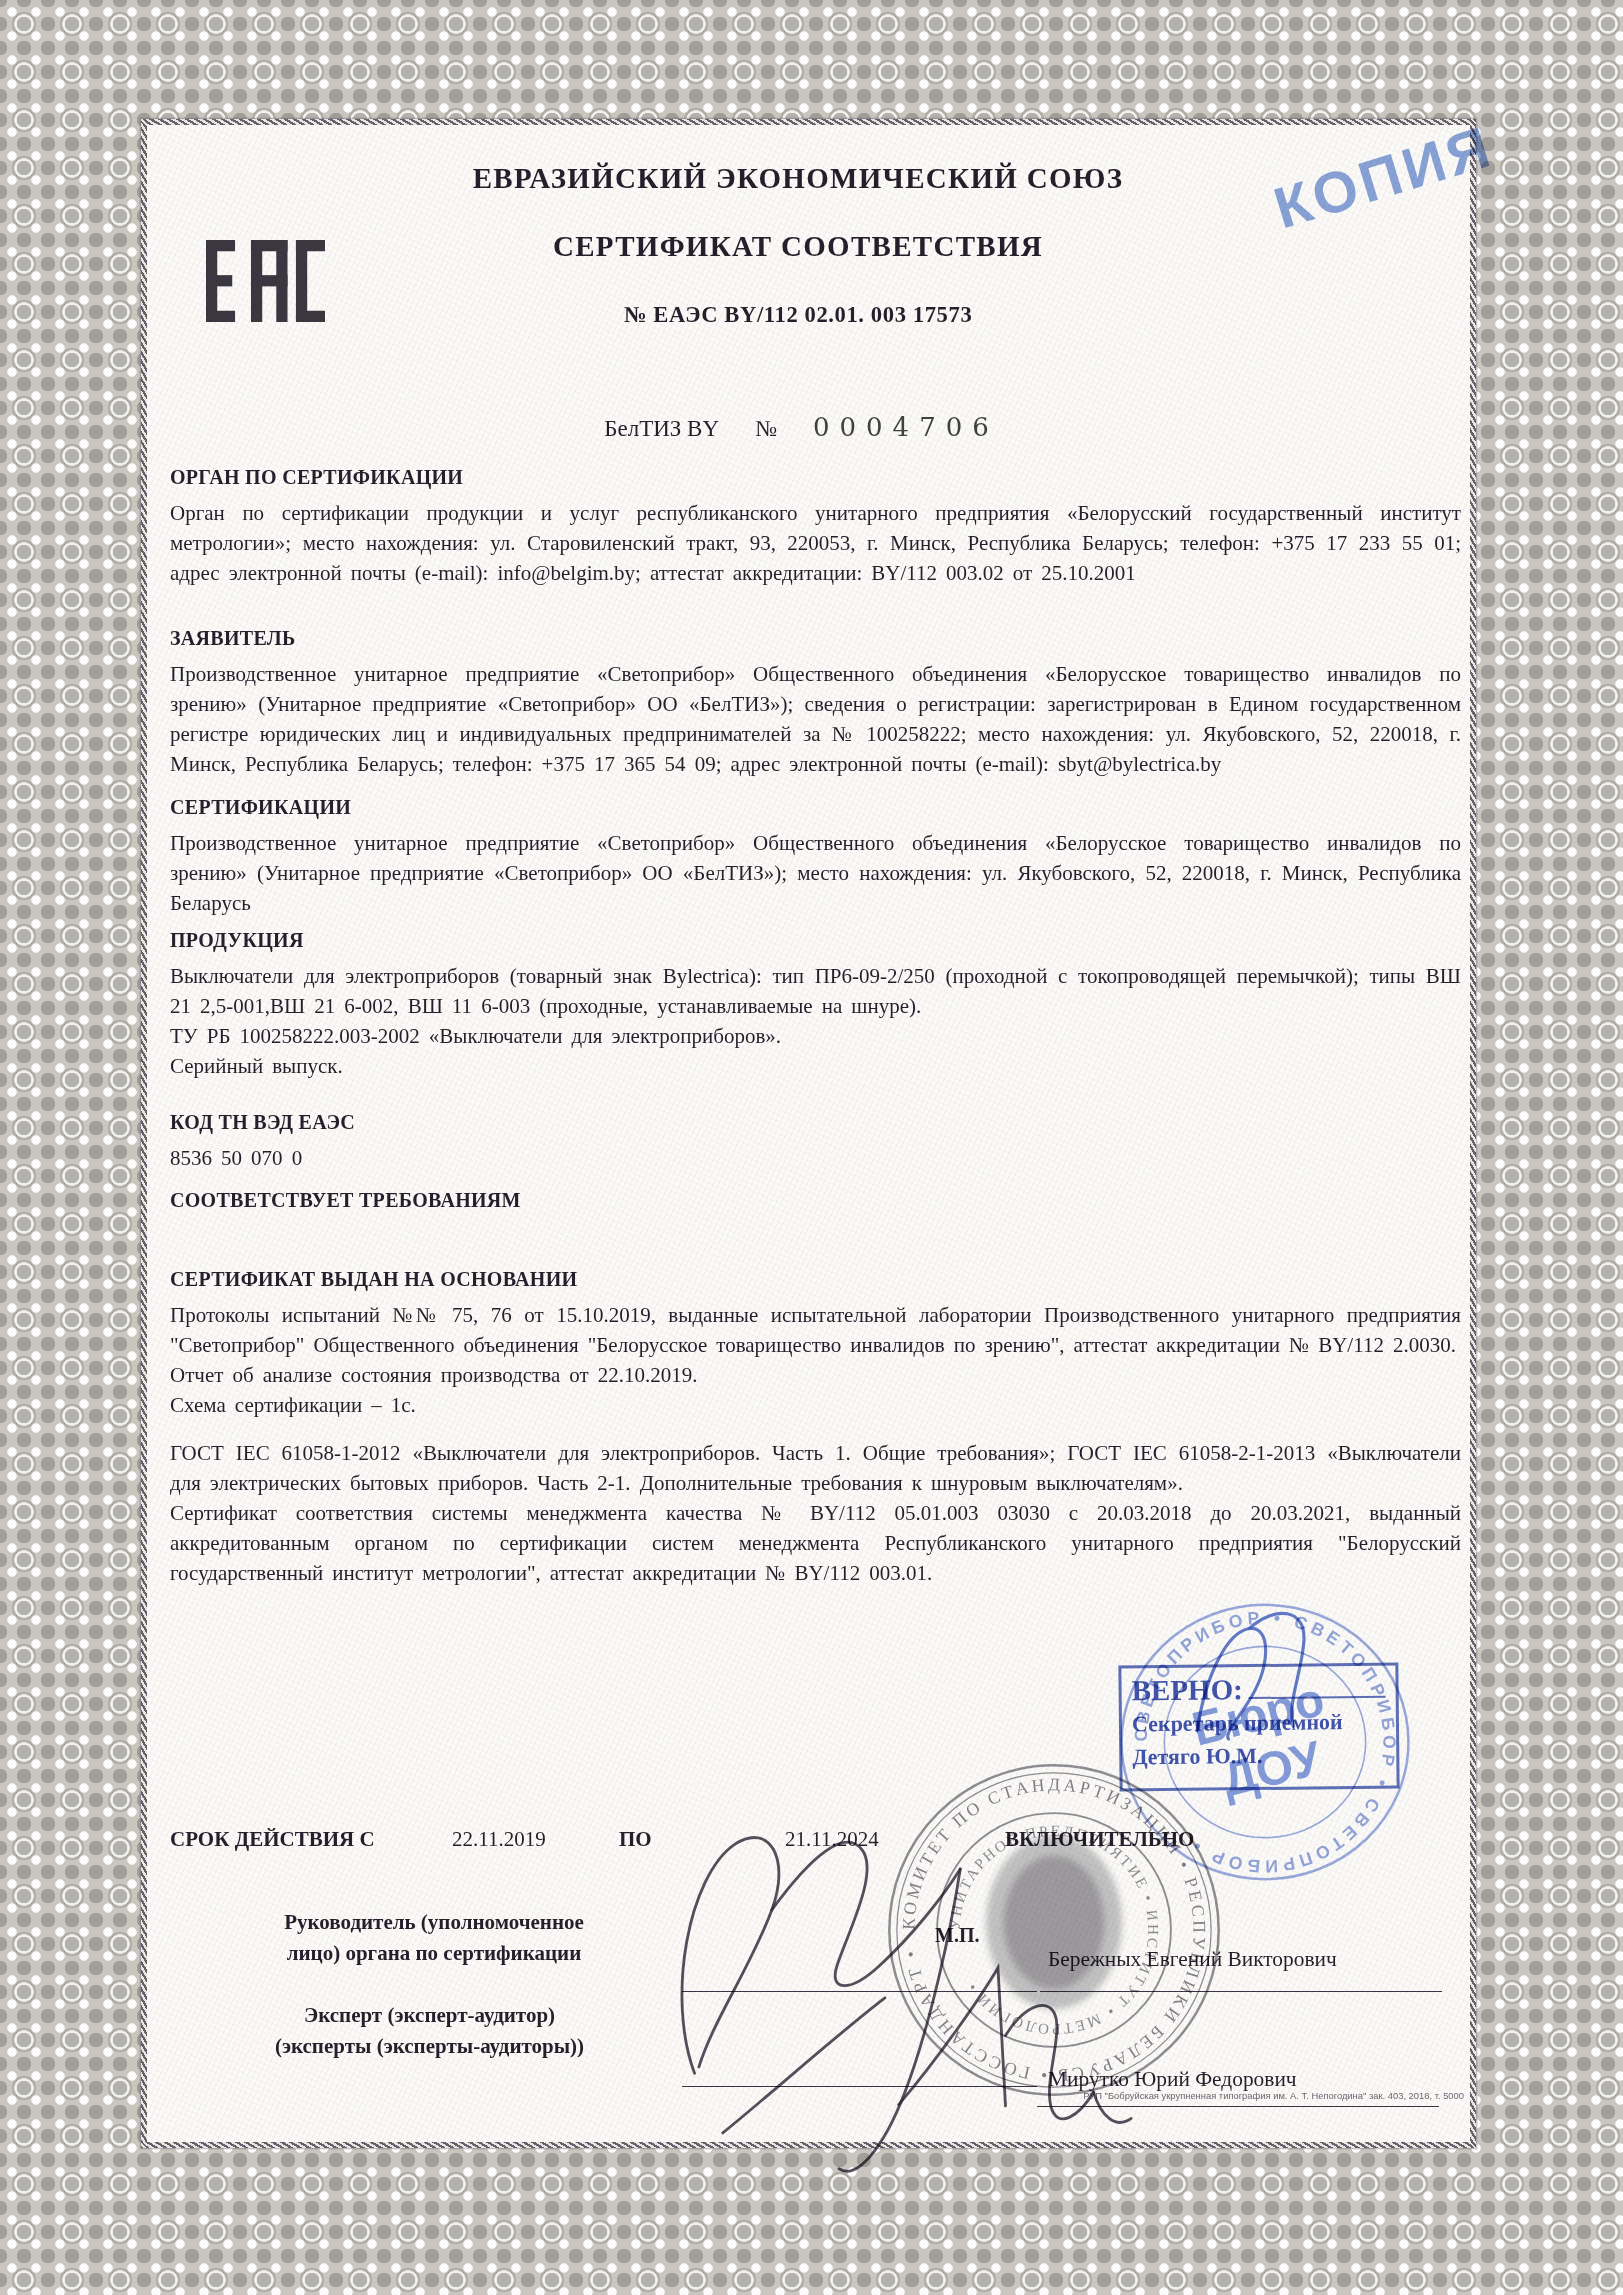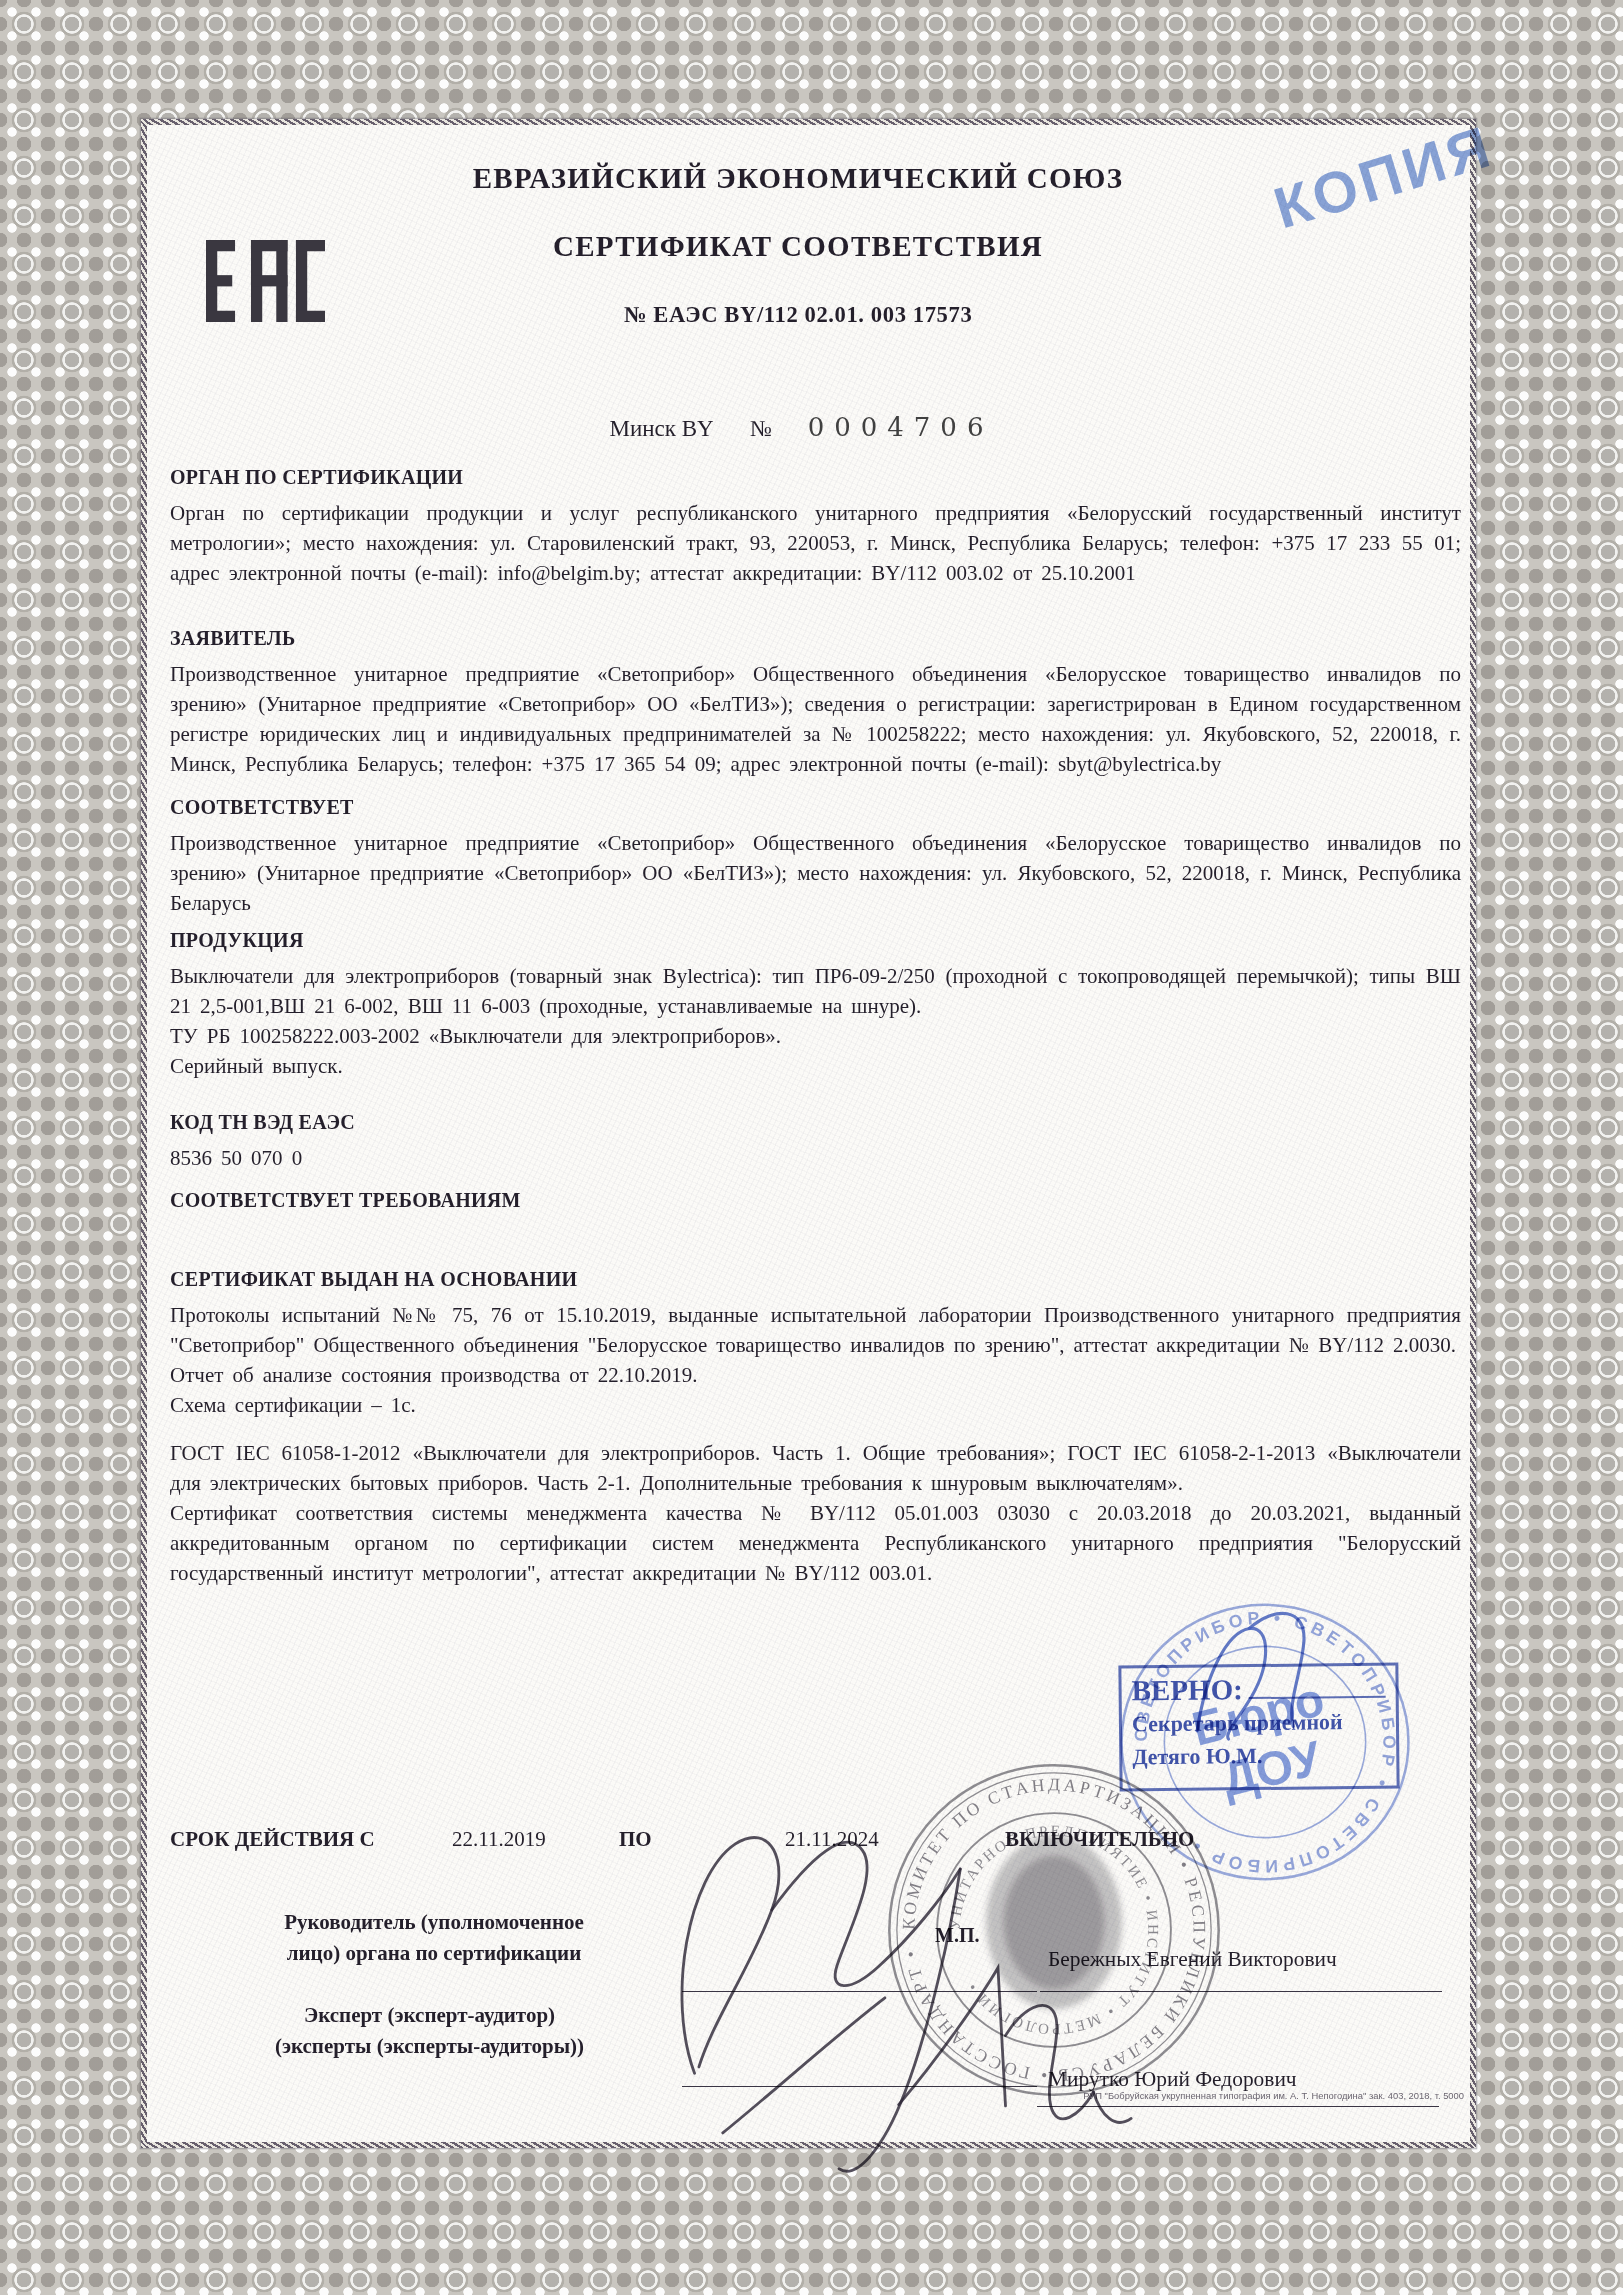--- a/index.html
+++ b/index.html
@@ -78,35 +78,35 @@
     </g>
   </svg>
 
   <div class="abs ctr t1" style="left:352px;top:162px;width:892px;">ЕВРАЗИЙСКИЙ ЭКОНОМИЧЕСКИЙ СОЮЗ</div>
   <div class="abs ctr t2" style="left:352px;top:230px;width:892px;">СЕРТИФИКАТ СООТВЕТСТВИЯ</div>
   <div class="abs ctr t3" style="left:352px;top:302px;width:892px;">№ ЕАЭС BY/112 02.01. 003 17573</div>
 
   <div class="kopiya">КОПИЯ</div>
 
   <div class="abs series-row" style="left:440px;top:412px;width:723px;">
-    <span class="series-lbl">Минск BY</span>
+    <span class="series-lbl">БелТИЗ BY</span>
     <span class="series-lbl">№</span>
     <span class="series-num">0004706</span>
   </div>
 
   <div class="sec" style="top:466px;">
     <h3>ОРГАН ПО СЕРТИФИКАЦИИ</h3>
     <p>Орган по сертификации продукции и услуг республиканского унитарного предприятия «Белорусский государственный институт метрологии»; место нахождения: ул. Старовиленский тракт, 93, 220053, г. Минск, Республика Беларусь; телефон: +375 17 233 55 01; адрес электронной почты (e-mail): info@belgim.by; аттестат аккредитации: BY/112 003.02 от 25.10.2001</p>
   </div>
   <div class="sec" style="top:627px;">
     <h3>ЗАЯВИТЕЛЬ</h3>
     <p>Производственное унитарное предприятие «Светоприбор» Общественного объединения «Белорусское товарищество инвалидов по зрению» (Унитарное предприятие «Светоприбор» ОО «БелТИЗ»); сведения о регистрации: зарегистрирован в Едином государственном регистре юридических лиц и индивидуальных предпринимателей за № 100258222; место нахождения: ул. Якубовского, 52, 220018, г. Минск, Республика Беларусь; телефон: +375 17 365 54 09; адрес электронной почты (e-mail): sbyt@bylectrica.by</p>
   </div>
   <div class="sec" style="top:796px;">
-    <h3>СООТВЕТСТВУЕТ</h3>
+    <h3>СЕРТИФИКАЦИИ</h3>
     <p>Производственное унитарное предприятие «Светоприбор» Общественного объединения «Белорусское товарищество инвалидов по зрению» (Унитарное предприятие «Светоприбор» ОО «БелТИЗ»); место нахождения: ул. Якубовского, 52, 220018, г. Минск, Республика Беларусь</p>
   </div>
   <div class="sec" style="top:929px;">
     <h3>ПРОДУКЦИЯ</h3>
     <p>Выключатели для электроприборов (товарный знак Bylectrica): тип ПР6-09-2/250 (проходной с токопроводящей перемычкой); типы ВШ 21 2,5-001,ВШ 21 6-002, ВШ 11 6-003 (проходные, устанавливаемые на шнуре).</p>
     <p>ТУ РБ 100258222.003-2002 «Выключатели для электроприборов».</p>
     <p>Серийный выпуск.</p>
   </div>
   <div class="sec" style="top:1111px;">
     <h3>КОД ТН ВЭД ЕАЭС</h3>

